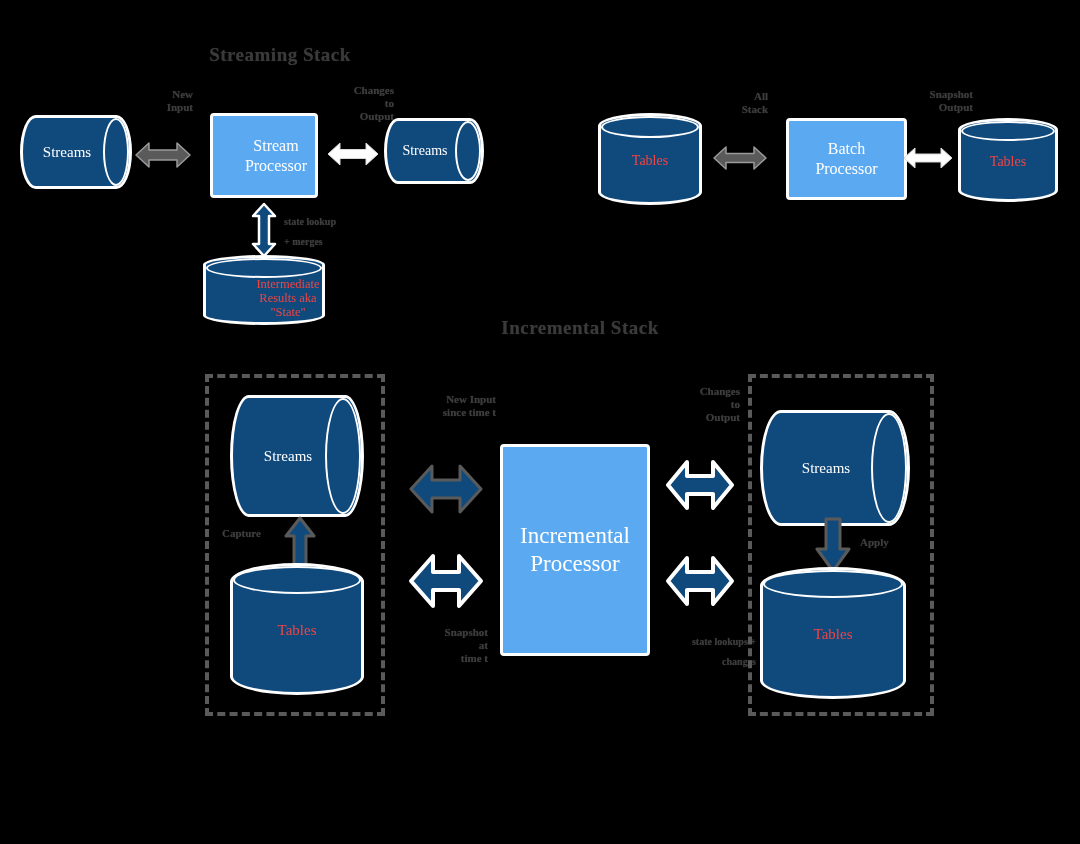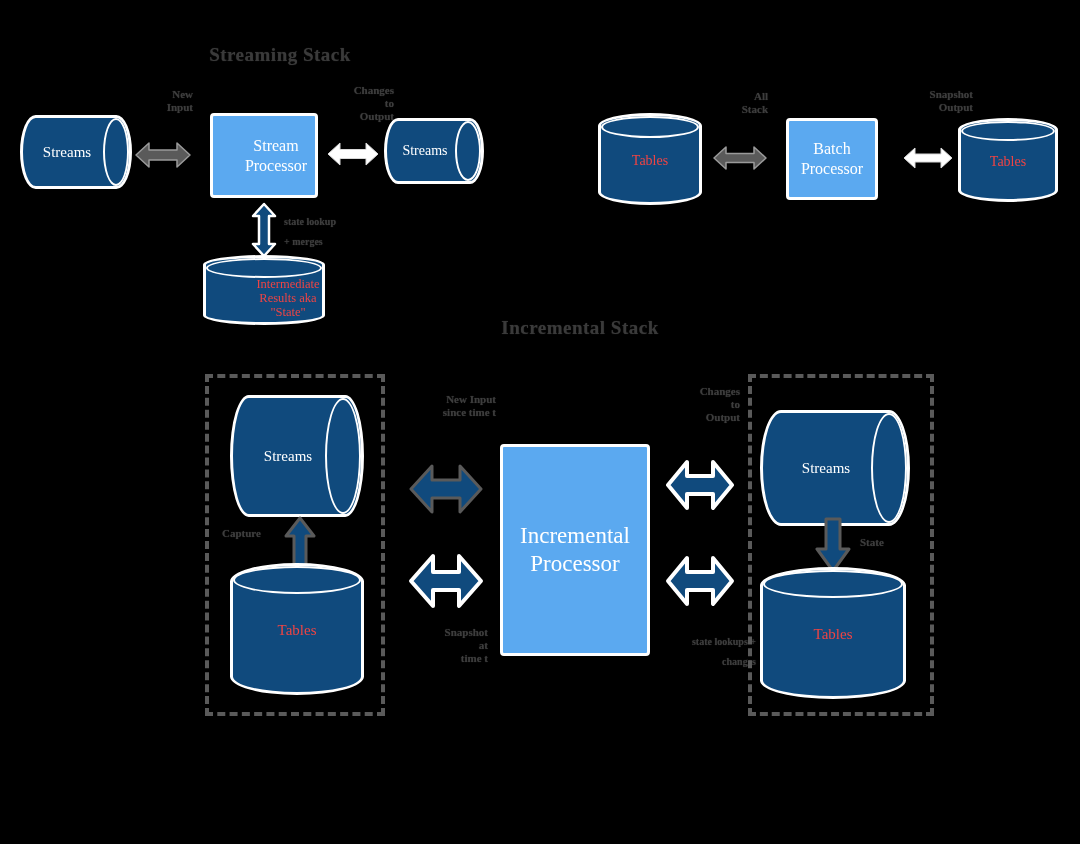--- a/index.html
+++ b/index.html
@@ -212,21 +212,21 @@
 
   <div class="conn-label" style="left:712px; top:90px; width:56px;">All
 Stack</div>
 
   <div class="arrow" style="left:712px; top:142px;">
     <svg width="56" height="32" viewBox="0 0 56 32">
       <path d="M2,16 L14,5 L14,11.5 L42,11.5 L42,5 L54,16 L42,27 L42,20.5 L14,20.5 L14,27 Z" fill="#5A5A5A" stroke="#9a9a9a" stroke-width="1.5" stroke-linejoin="round"></path>
     </svg>
   </div>
 
-  <div class="proc-box" style="left:786px; top:118px; width:92px; height:82px; font-size:16px;">
+  <div class="proc-box" style="left:786px; top:118px; width:121px; height:82px; font-size:16px;">
     <span style="white-space:pre-line;">Batch
 Processor</span>
   </div>
 
   <div class="conn-label" style="left:893px; top:88px; width:80px;">Snapshot
 Output</div>
 
   <div class="arrow" style="left:902px; top:143px;">
     <svg width="52" height="30" viewBox="0 0 52 30">
       <path d="M2,15 L13,5 L13,11 L39,11 L39,5 L50,15 L39,25 L39,19 L13,19 L13,25 Z" fill="#ffffff" stroke="#d8d8d8" stroke-width="1" stroke-linejoin="round"></path>
@@ -313,21 +313,21 @@
     <div class="right-disk" style="width:36px;"></div>
     <div class="label" style="font-size:15px;">Streams</div>
   </div>
 
   <div class="arrow" style="left:814px; top:517px;">
     <svg width="38" height="56" viewBox="0 0 38 56">
       <path d="M19,54 L3,32 L12,32 L12,2 L26,2 L26,32 L35,32 Z" fill="#104A7D" stroke="#5A5A5A" stroke-width="3" stroke-linejoin="round"></path>
     </svg>
   </div>
 
-  <div class="conn-label" style="left:860px; top:536px; width:50px; text-align:left;">State</div>
+  <div class="conn-label" style="left:860px; top:536px; width:50px; text-align:left;">Apply</div>
 
   <div class="cyl-v" style="left:760px; top:567px; width:146px; height:132px;">
     <div class="body"></div>
     <div class="top-disk" style="height:28px;"></div>
     <div class="label" style="font-size:15px;">Tables</div>
   </div>
 
 </div>
 
 </body></html>

